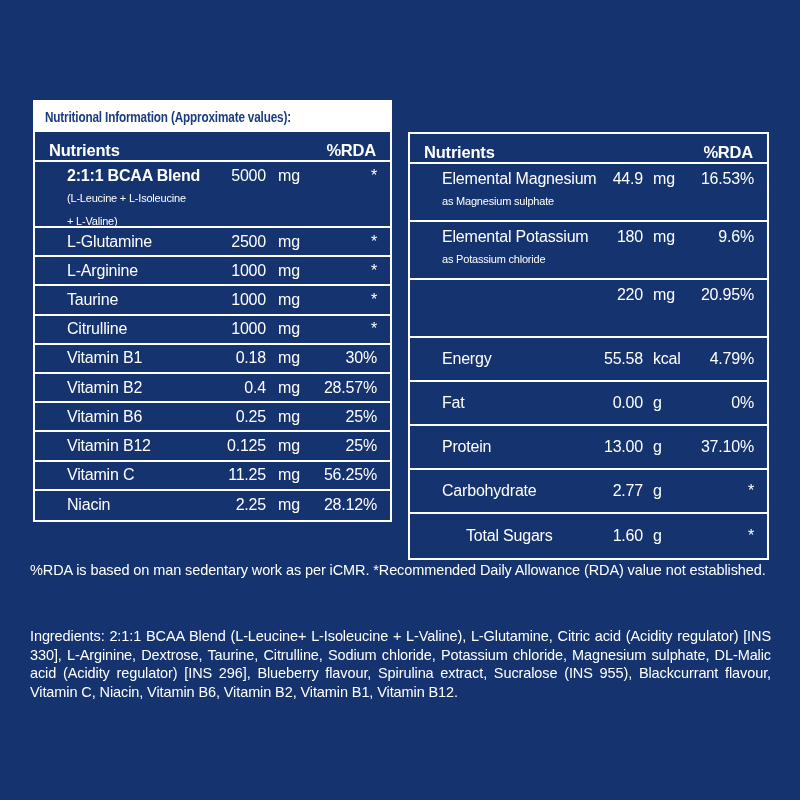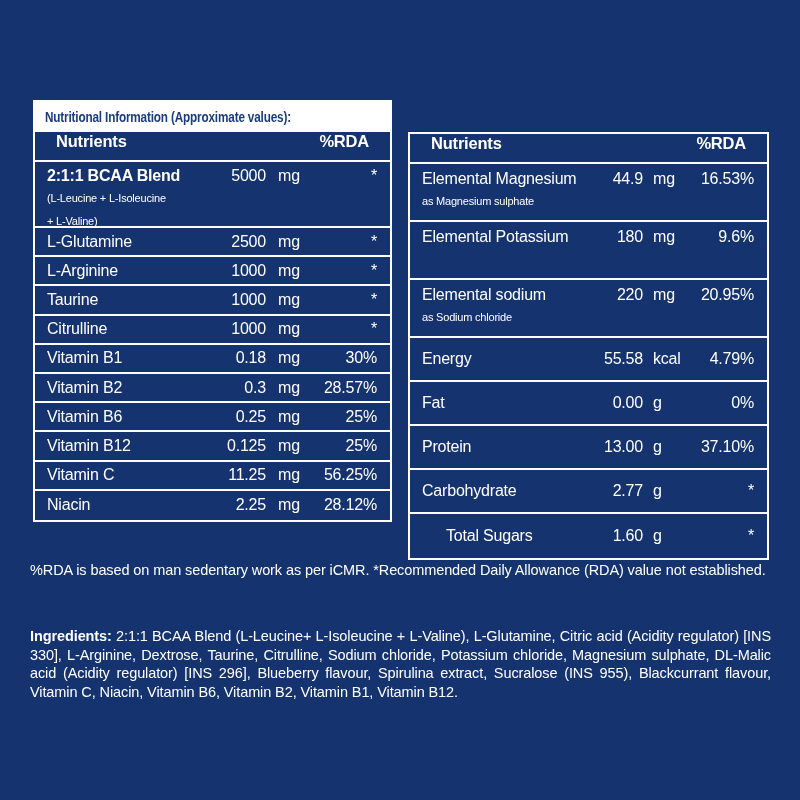--- a/index.html
+++ b/index.html
@@ -36,40 +36,40 @@
     font-weight:bold; font-size:14px;
   }
   .title-bar .condensed{
     display:inline-block;
     transform:scaleX(0.84);
     transform-origin:0 50%;
     white-space:nowrap;
   }
 
   .thead{
-    display:flex; align-items:flex-start; justify-content:space-between;
-    height:30px; padding:0 21px;
+    display:flex; align-items:flex-end; justify-content:space-between;
+    height:30px; padding:0 14px;
     font-weight:bold; font-size:16.5px;
     border-bottom:2px solid var(--table_border);
   }
 
   .row{
     position:relative;
     display:flex; align-items:center;
     padding:0 12px;
     border-bottom:2px solid var(--table_border);
     font-size:16px; line-height:18px;
   }
   .rows .row:last-child{ border-bottom:none; }
   .left-table .row{ height:29.2px; }
   .right-table .row{ height:44px; }
   .left-table .row.multi{ height:66px; align-items:flex-start; padding-top:5px; }
   .right-table .row.multi{ height:58px; align-items:flex-start; padding-top:6px; }
 
-  .name{ padding-right:6px; max-width:215px; }
+  .name{ padding-right:6px; max-width:215px;margin-left:20px; }
   .row.indent .name{ padding-left:24px; }
   .row.bold-name .nm{ font-weight:bold; }
   .sub{ display:block; white-space:pre-line; font-size:11px; line-height:23px; margin-top:2px; }
   .row:not(.multi) .sub{ display:none; }
 
   .val{ position:absolute; right:124px; top:50%; transform:translateY(-50%); }
   .unit{ position:absolute; left:243px; top:50%; transform:translateY(-50%); }
   .rda{ position:absolute; right:13px; top:50%; transform:translateY(-50%); }
   .row.multi .val, .row.multi .unit, .row.multi .rda{ top:5px; transform:none; }
   .right-table .row.multi .val, .right-table .row.multi .unit, .right-table .row.multi .rda{ top:6px; }
@@ -78,21 +78,21 @@
     position:absolute;
     margin:0;
     color:var(--text);
     font-size:14.5px;
     line-height:18.7px;
     text-align:justify;
     letter-spacing:-0.1px;
   }
   .note-rda{ left:30px; top:561px; width:741px; }
   .note-ingredients{ left:30px; top:627px; width:741px; }
-  .note b{ font-weight:bold; }
+  .note b{ font-weight:normal; }
 </style>
 </head>
 <body>
 
 <div class="canvas">
 
   <div class="ntable left-table">
     <div class="title-bar">
       <span class="condensed">Nutritional Information (Approximate values):</span>
     </div>
@@ -133,21 +133,21 @@
           <span class="rda">*</span>
         </div>
         <div class="row">
           <span class="name"><span class="nm">Vitamin B1</span></span>
           <span class="val">0.18</span>
           <span class="unit">mg</span>
           <span class="rda">30%</span>
         </div>
         <div class="row">
           <span class="name"><span class="nm">Vitamin B2</span></span>
-          <span class="val">0.3</span>
+          <span class="val">0.4</span>
           <span class="unit">mg</span>
           <span class="rda">28.57%</span>
         </div>
         <div class="row">
           <span class="name"><span class="nm">Vitamin B6</span></span>
           <span class="val">0.25</span>
           <span class="unit">mg</span>
           <span class="rda">25%</span>
         </div>
         <div class="row">
@@ -177,27 +177,26 @@
       <span>%RDA</span>
     </div>
     <div class="rows">
         <div class="row multi">
           <span class="name"><span class="nm">Elemental Magnesium</span><span class="sub">as Magnesium sulphate</span></span>
           <span class="val">44.9</span>
           <span class="unit">mg</span>
           <span class="rda">16.53%</span>
         </div>
         <div class="row multi">
-          <span class="name"><span class="nm">Elemental Potassium</span></span>
+          <span class="name"><span class="nm">Elemental Potassium</span><span class="sub">as Potassium chloride</span></span>
           <span class="val">180</span>
           <span class="unit">mg</span>
           <span class="rda">9.6%</span>
         </div>
         <div class="row multi">
-          <span class="name"><span class="nm">Elemental sodium</span><span class="sub">as Sodium chloride</span></span>
           <span class="val">220</span>
           <span class="unit">mg</span>
           <span class="rda">20.95%</span>
         </div>
         <div class="row">
           <span class="name"><span class="nm">Energy</span></span>
           <span class="val">55.58</span>
           <span class="unit">kcal</span>
           <span class="rda">4.79%</span>
         </div>

